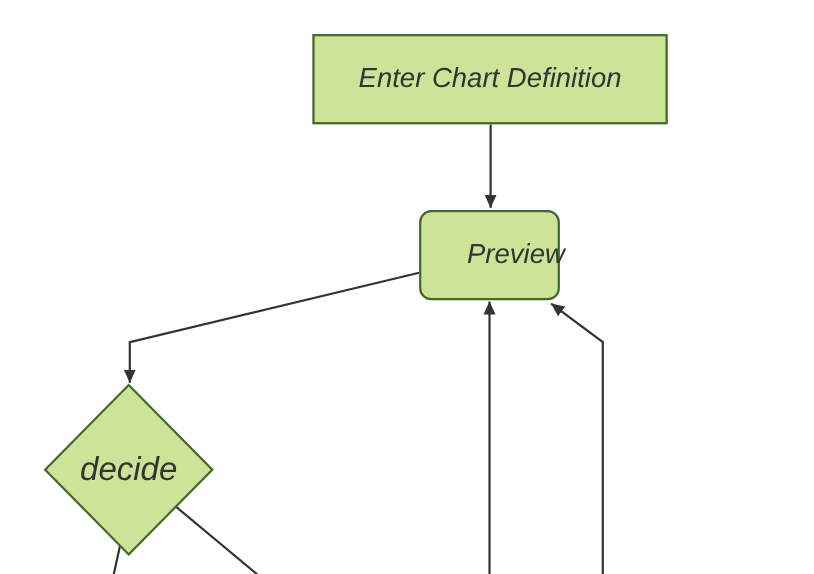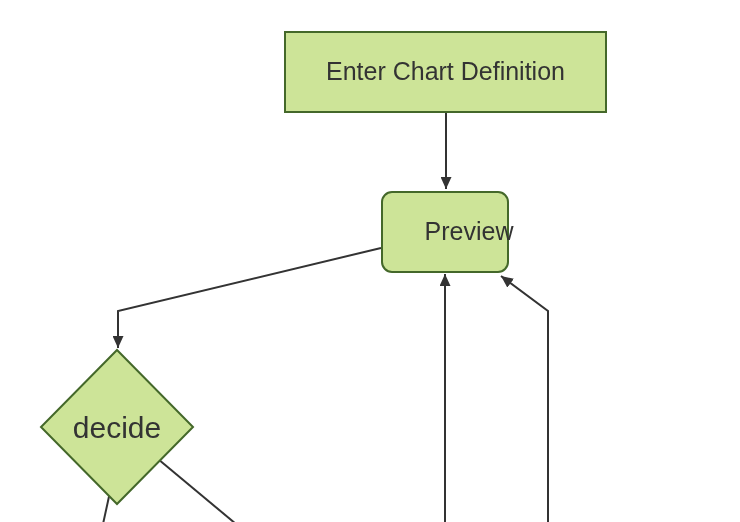--- a/index.html
+++ b/index.html
@@ -14,20 +14,21 @@
     padding: 0;
     background: var(--background, #fff);
   }
   #canvas {
     position: relative;
     width: 740px;
     height: 522px;
     overflow: hidden;
     background: var(--background, #fff);
     font-family: "Liberation Sans", "DejaVu Sans", sans-serif;
+    font-style: italic;
   }
   #edges-layer {
     position: absolute;
     left: 0;
     top: 0;
     width: 740px;
     height: 522px;
     display: block;
   }
   .edge {

